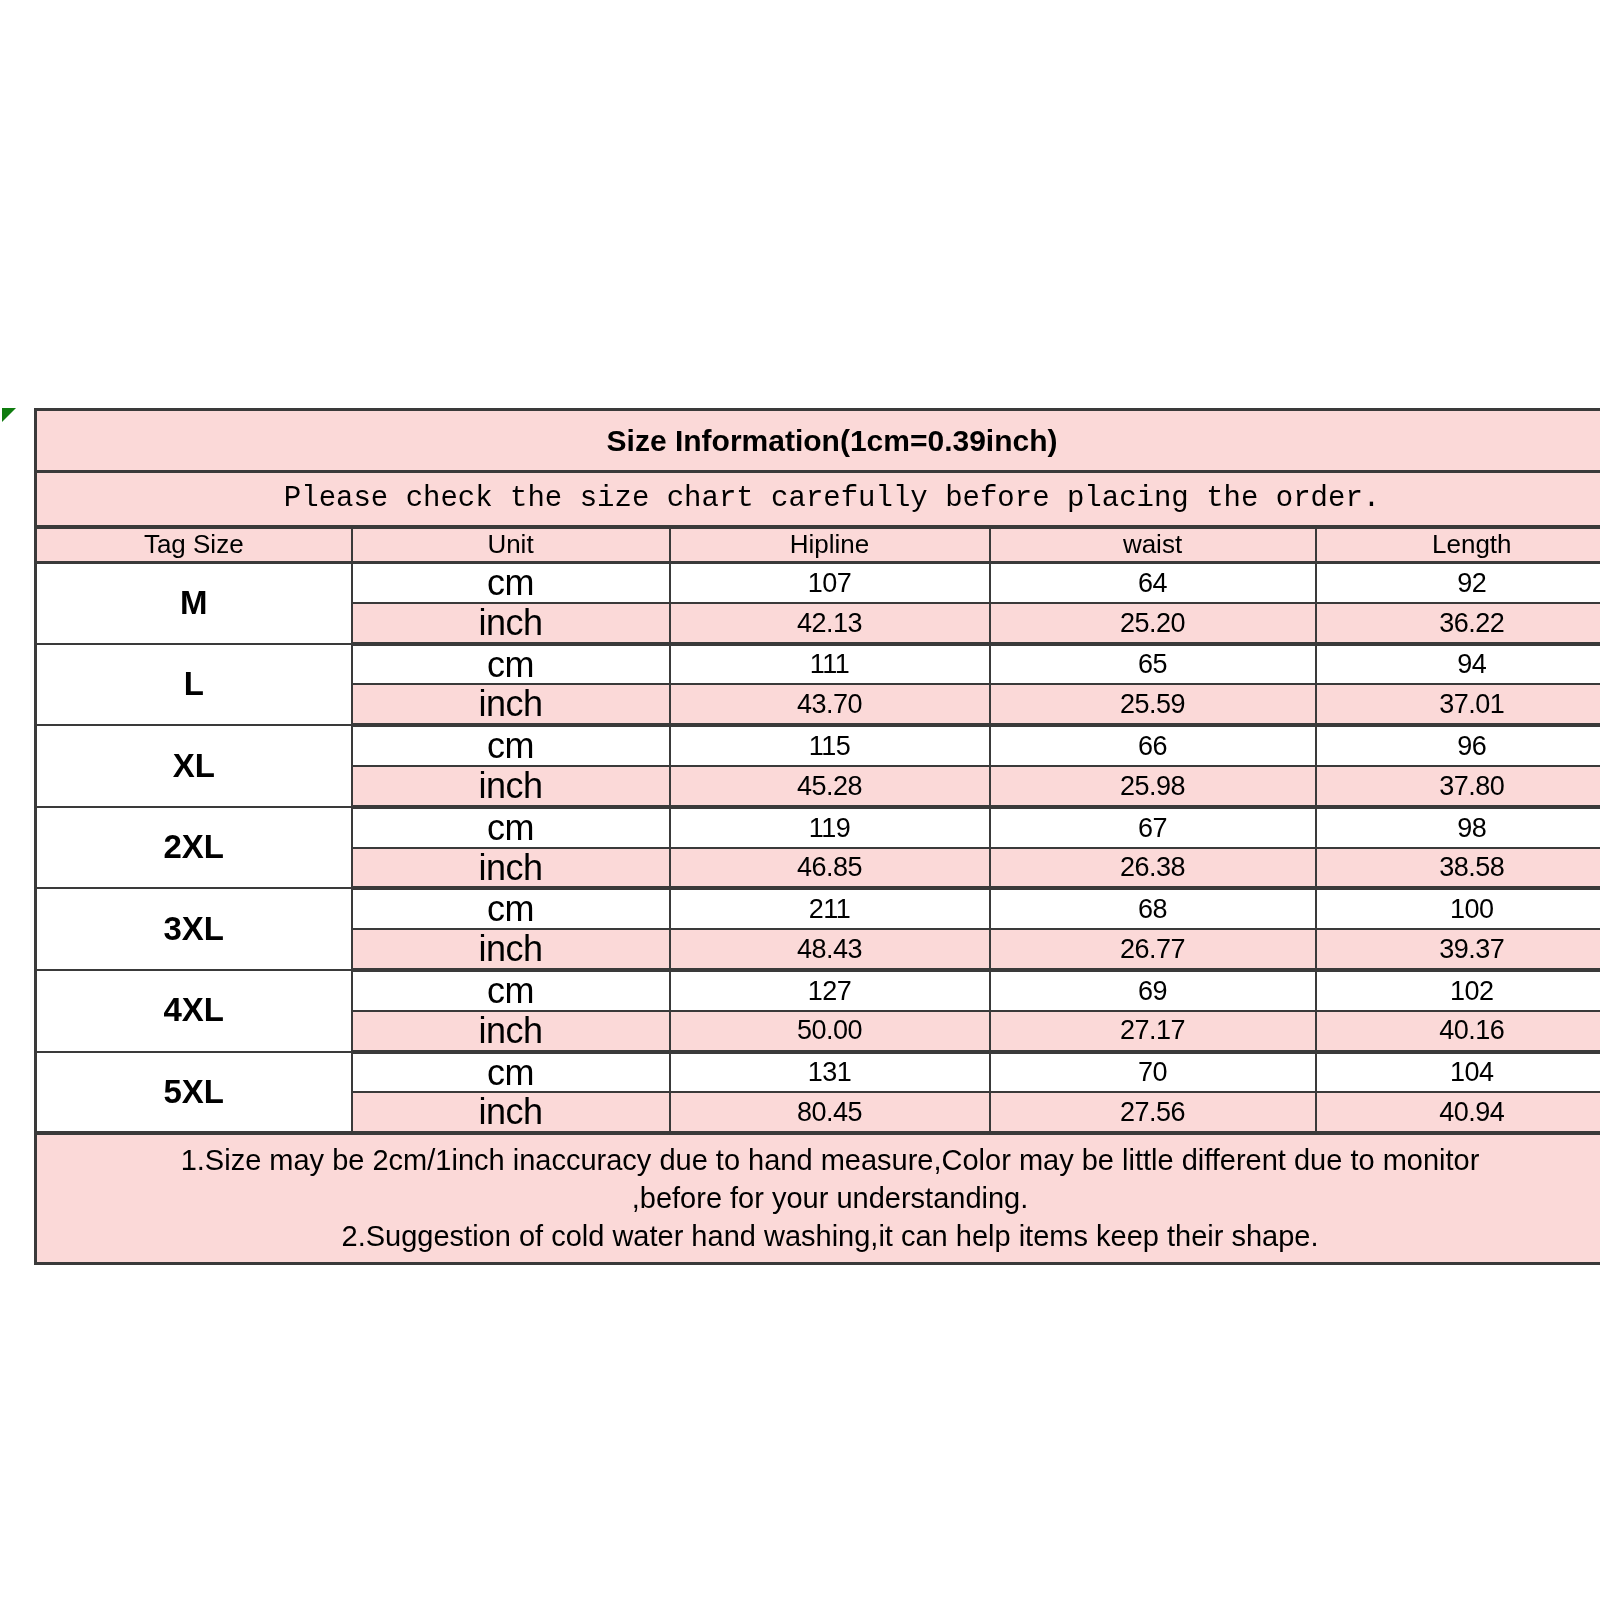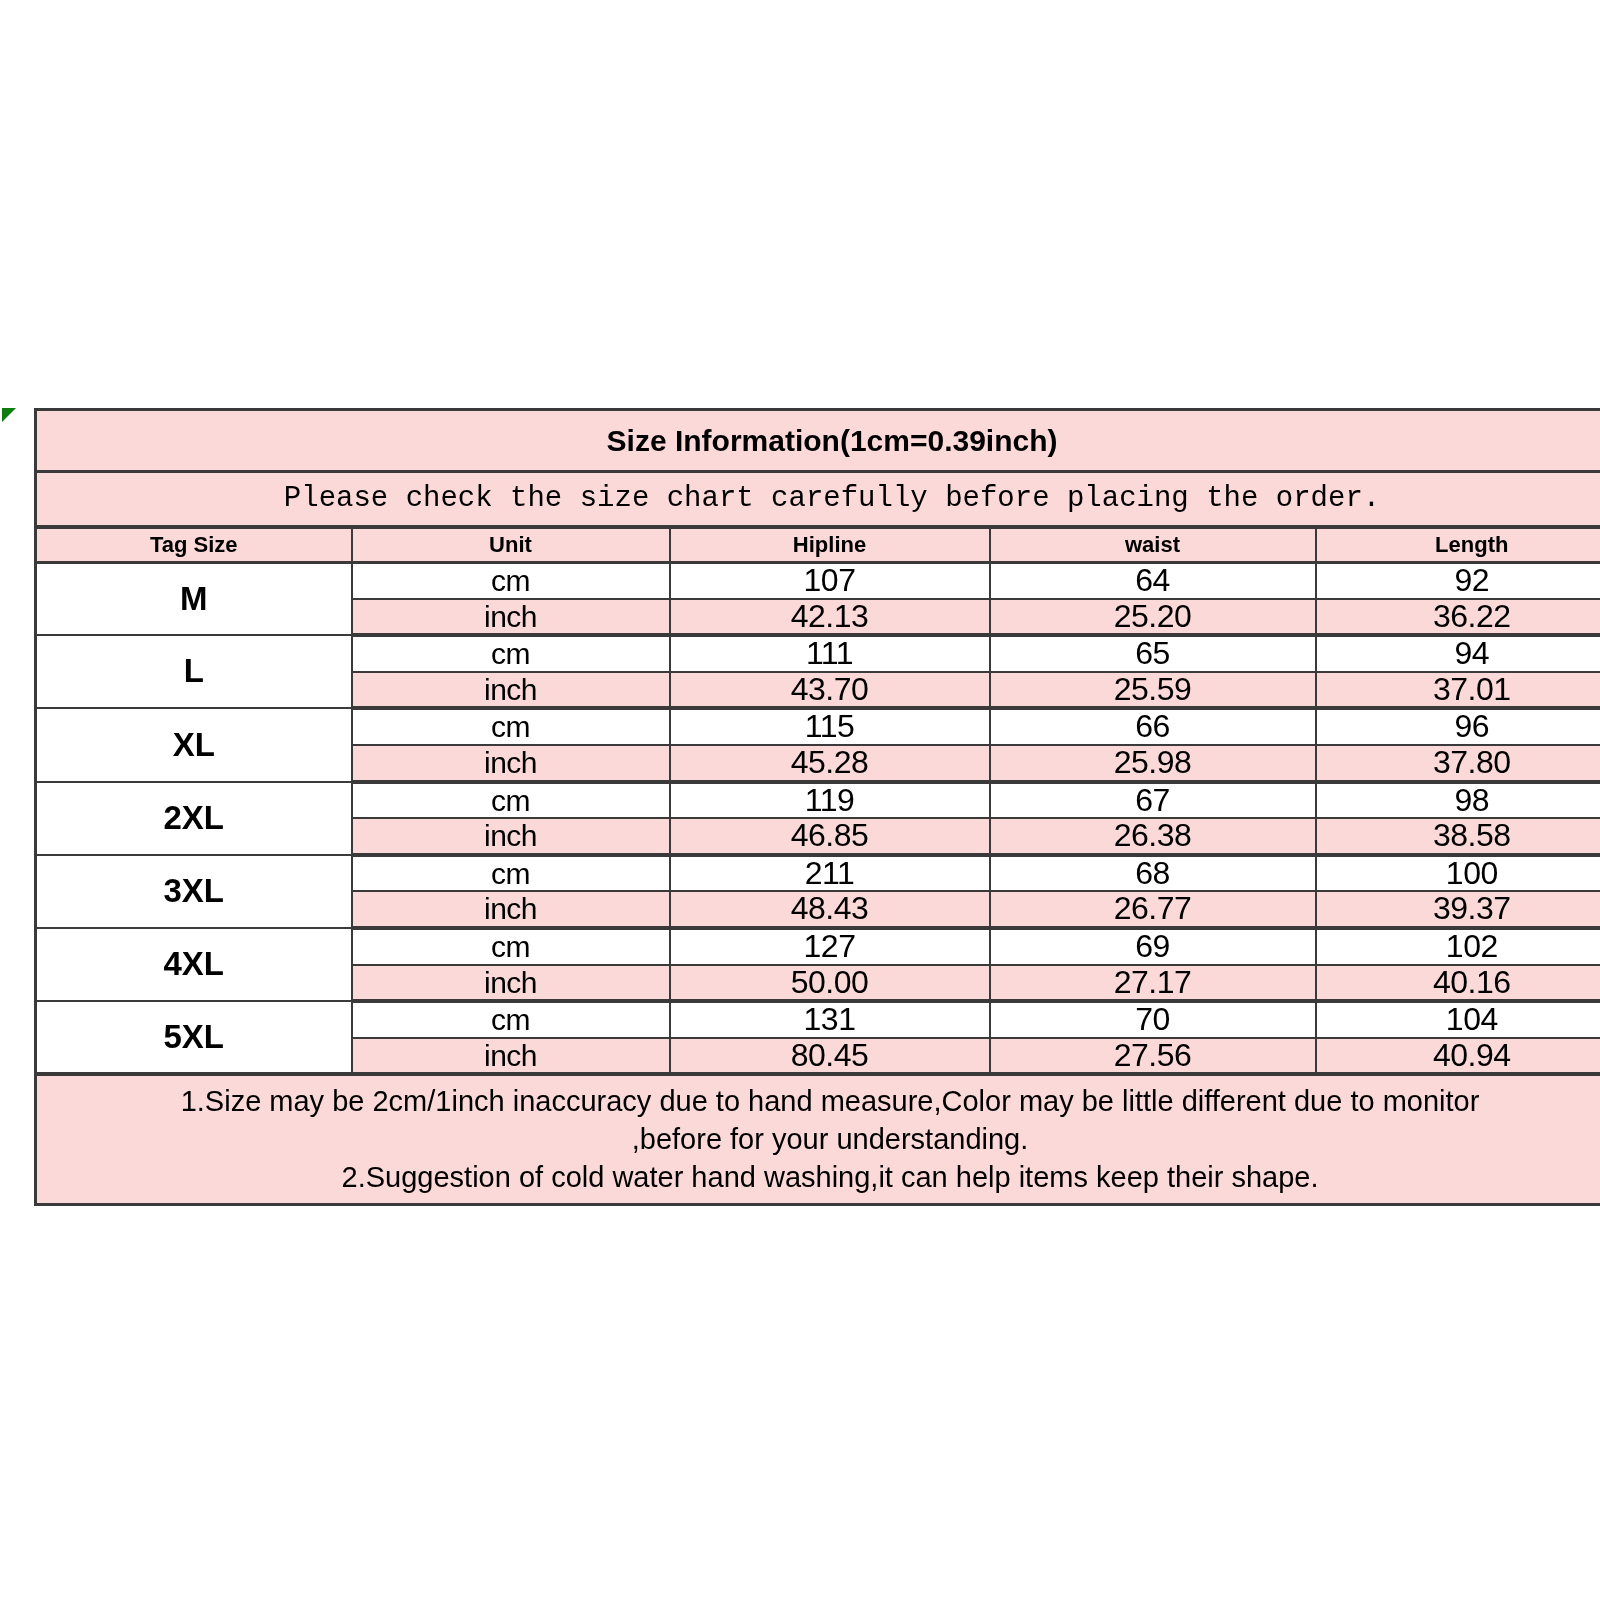--- a/index.html
+++ b/index.html
@@ -62,36 +62,36 @@
   .subtitle-cell {
     background: var(--pink);
     height: 55px;
     font-size: 29px;
     border-bottom-width: 4px !important;
     font-family: Liberation Mono, monospace;
   }
   tr.header-row td {
     background: var(--pink);
     height: 36px;
-    font-size: 22px;
-    font-weight: bold;
+    font-size: 26px;
+    font-weight: normal;
     border-bottom-width: 3px;
   }
 
   
   tr.row-cm td { background: var(--white); height: 33px; }
   tr.row-inch td { background: var(--pink); height: 33px; border-bottom-width: 4px; }
   td.tag-cell {
     background: var(--white);
     font-size: 33px;
     font-weight: bold;
     border-bottom-width: 4px;
   }
-  td.unit-cell { font-size: 30px; letter-spacing: -0.5px; }
-  td.value-cell { font-size: 32px; letter-spacing: -0.5px; }
+  td.unit-cell { font-size: 36px; letter-spacing: -0.5px; }
+  td.value-cell { font-size: 27px; letter-spacing: -0.5px; }
 
   
   .notes-cell {
     background: var(--pink);
     border-top-width: 4px !important;
     text-align: left;
     height: 130px;
     vertical-align: top !important;
     padding: 6px 10px 4px 6px !important;
   }

